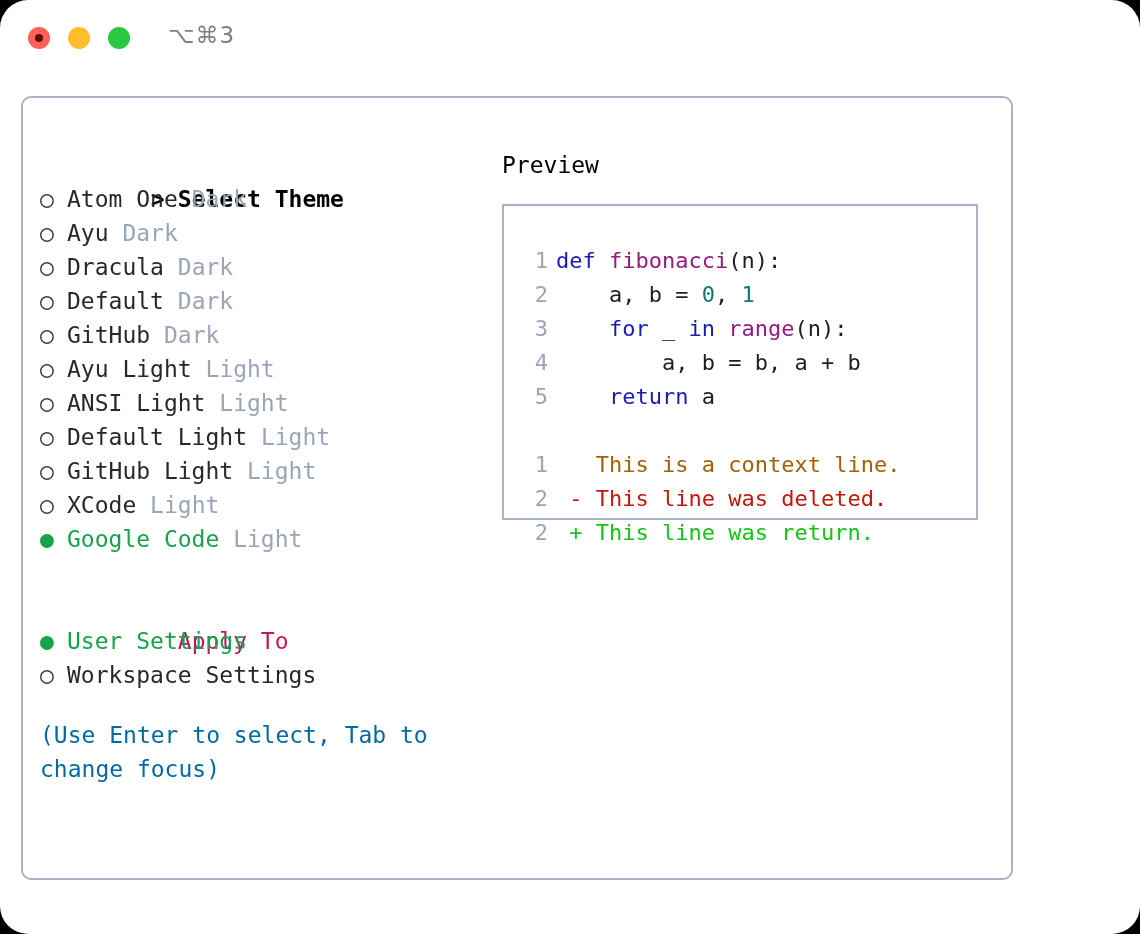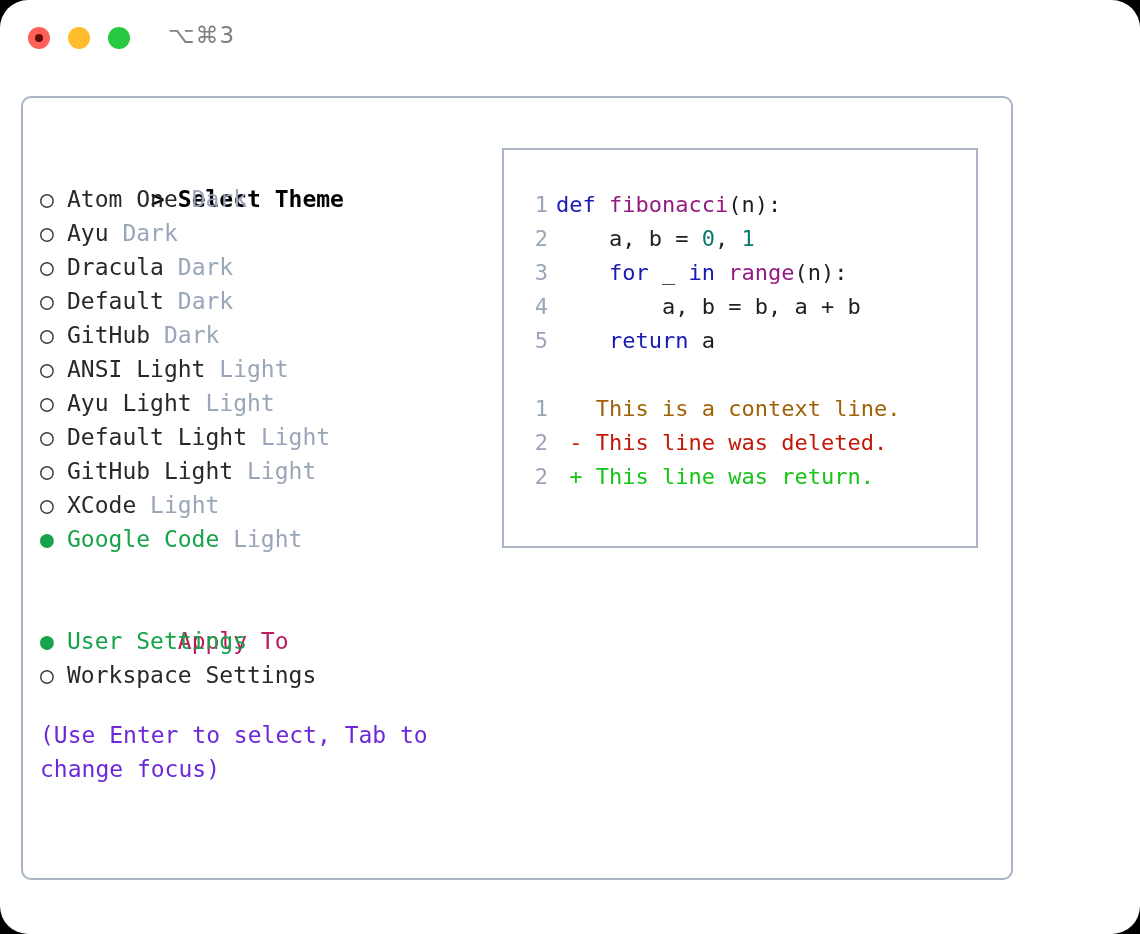--- a/index.html
+++ b/index.html
@@ -112,42 +112,42 @@
   .bullet { color: #3d4046; }
   .section-title {
     color: #be185d;
     font-weight: normal;
   }
   .spacer { height: 34px; }
   .hint {
     margin-top: 26px;
     font-size: 23px;
     line-height: 34px;
-    color: #6d28d9;
+    color: #0369a1;
     width: 420px;
     white-space: pre-wrap;
   }
 
   
   .right-col {
     position: absolute;
     left: 479px;
     top: 50px;
     width: 490px;
   }
   .preview-title {
     font-size: 23px;
     color: #000000;
     line-height: 34px;
     margin-bottom: 22px;
     white-space: pre;
   }
   .code-panel {
     width: 476px;
-    height: 400px;
+    height: 316px;
     border: 2px solid #a9b3c4;
     box-sizing: border-box;
     background: #ffffff;
     padding: 38px 0 0 18px;
   }
   .code-line {
     font-size: 22px;
     line-height: 34px;
     white-space: pre;
     color: #1c1e22;
@@ -187,42 +187,43 @@
     <div class="left-col">
       <div class="row header-row">
         <span class="marker">&gt;</span><span>Select Theme</span>
       </div>
       <div>
           <div class="row"><span class="marker bullet">○</span><span class="name">Atom One </span><span class="label-dim">Dark</span></div>
           <div class="row"><span class="marker bullet">○</span><span class="name">Ayu </span><span class="label-dim">Dark</span></div>
           <div class="row"><span class="marker bullet">○</span><span class="name">Dracula </span><span class="label-dim">Dark</span></div>
           <div class="row"><span class="marker bullet">○</span><span class="name">Default </span><span class="label-dim">Dark</span></div>
           <div class="row"><span class="marker bullet">○</span><span class="name">GitHub </span><span class="label-dim">Dark</span></div>
+          <div class="row"><span class="marker bullet">○</span><span class="name">Ayu Light </span><span class="label-dim">Light</span></div>
           <div class="row"><span class="marker bullet">○</span><span class="name">ANSI Light </span><span class="label-dim">Light</span></div>
-          <div class="row"><span class="marker bullet">○</span><span class="name">Ayu Light </span><span class="label-dim">Light</span></div>
           <div class="row"><span class="marker bullet">○</span><span class="name">Default Light </span><span class="label-dim">Light</span></div>
           <div class="row"><span class="marker bullet">○</span><span class="name">GitHub Light </span><span class="label-dim">Light</span></div>
           <div class="row"><span class="marker bullet">○</span><span class="name">XCode </span><span class="label-dim">Light</span></div>
           <div class="row selected"><span class="marker bullet">●</span><span class="name">Google Code </span><span class="label-dim">Light</span></div>
         </div>
 
       <div class="spacer"></div>
 
       <div class="row section-title">
         <span class="marker"> </span><span>Apply To</span>
       </div>
       <div>
           <div class="row selected"><span class="marker bullet">●</span><span class="name">User Settings</span></div>
           <div class="row"><span class="marker bullet">○</span><span class="name">Workspace Settings</span></div>
         </div>
 
       <div class="hint">(Use Enter to select, Tab to change focus)</div>
     </div>
 
     <div class="right-col">
+      <div class="preview-title">Preview</div>
       <div class="code-panel">
         <div>
             <div class="code-line"><span class="lineno">1</span><span class="tok-kw">def </span><span class="tok-fn">fibonacci</span><span class="tok-txt">(n):</span></div>
             <div class="code-line"><span class="lineno">2</span><span class="tok-txt">    a, b = </span><span class="tok-num">0</span><span class="tok-txt">, </span><span class="tok-num">1</span></div>
             <div class="code-line"><span class="lineno">3</span><span class="tok-txt">    </span><span class="tok-kw">for</span><span class="tok-txt"> _ </span><span class="tok-kw">in</span><span class="tok-txt"> </span><span class="tok-fn">range</span><span class="tok-txt">(n):</span></div>
             <div class="code-line"><span class="lineno">4</span><span class="tok-txt">        a, b = b, a + b</span></div>
             <div class="code-line"><span class="lineno">5</span><span class="tok-txt">    </span><span class="tok-kw">return</span><span class="tok-txt"> a</span></div>
           </div>
         <div class="blank-line"></div>
         <div>

